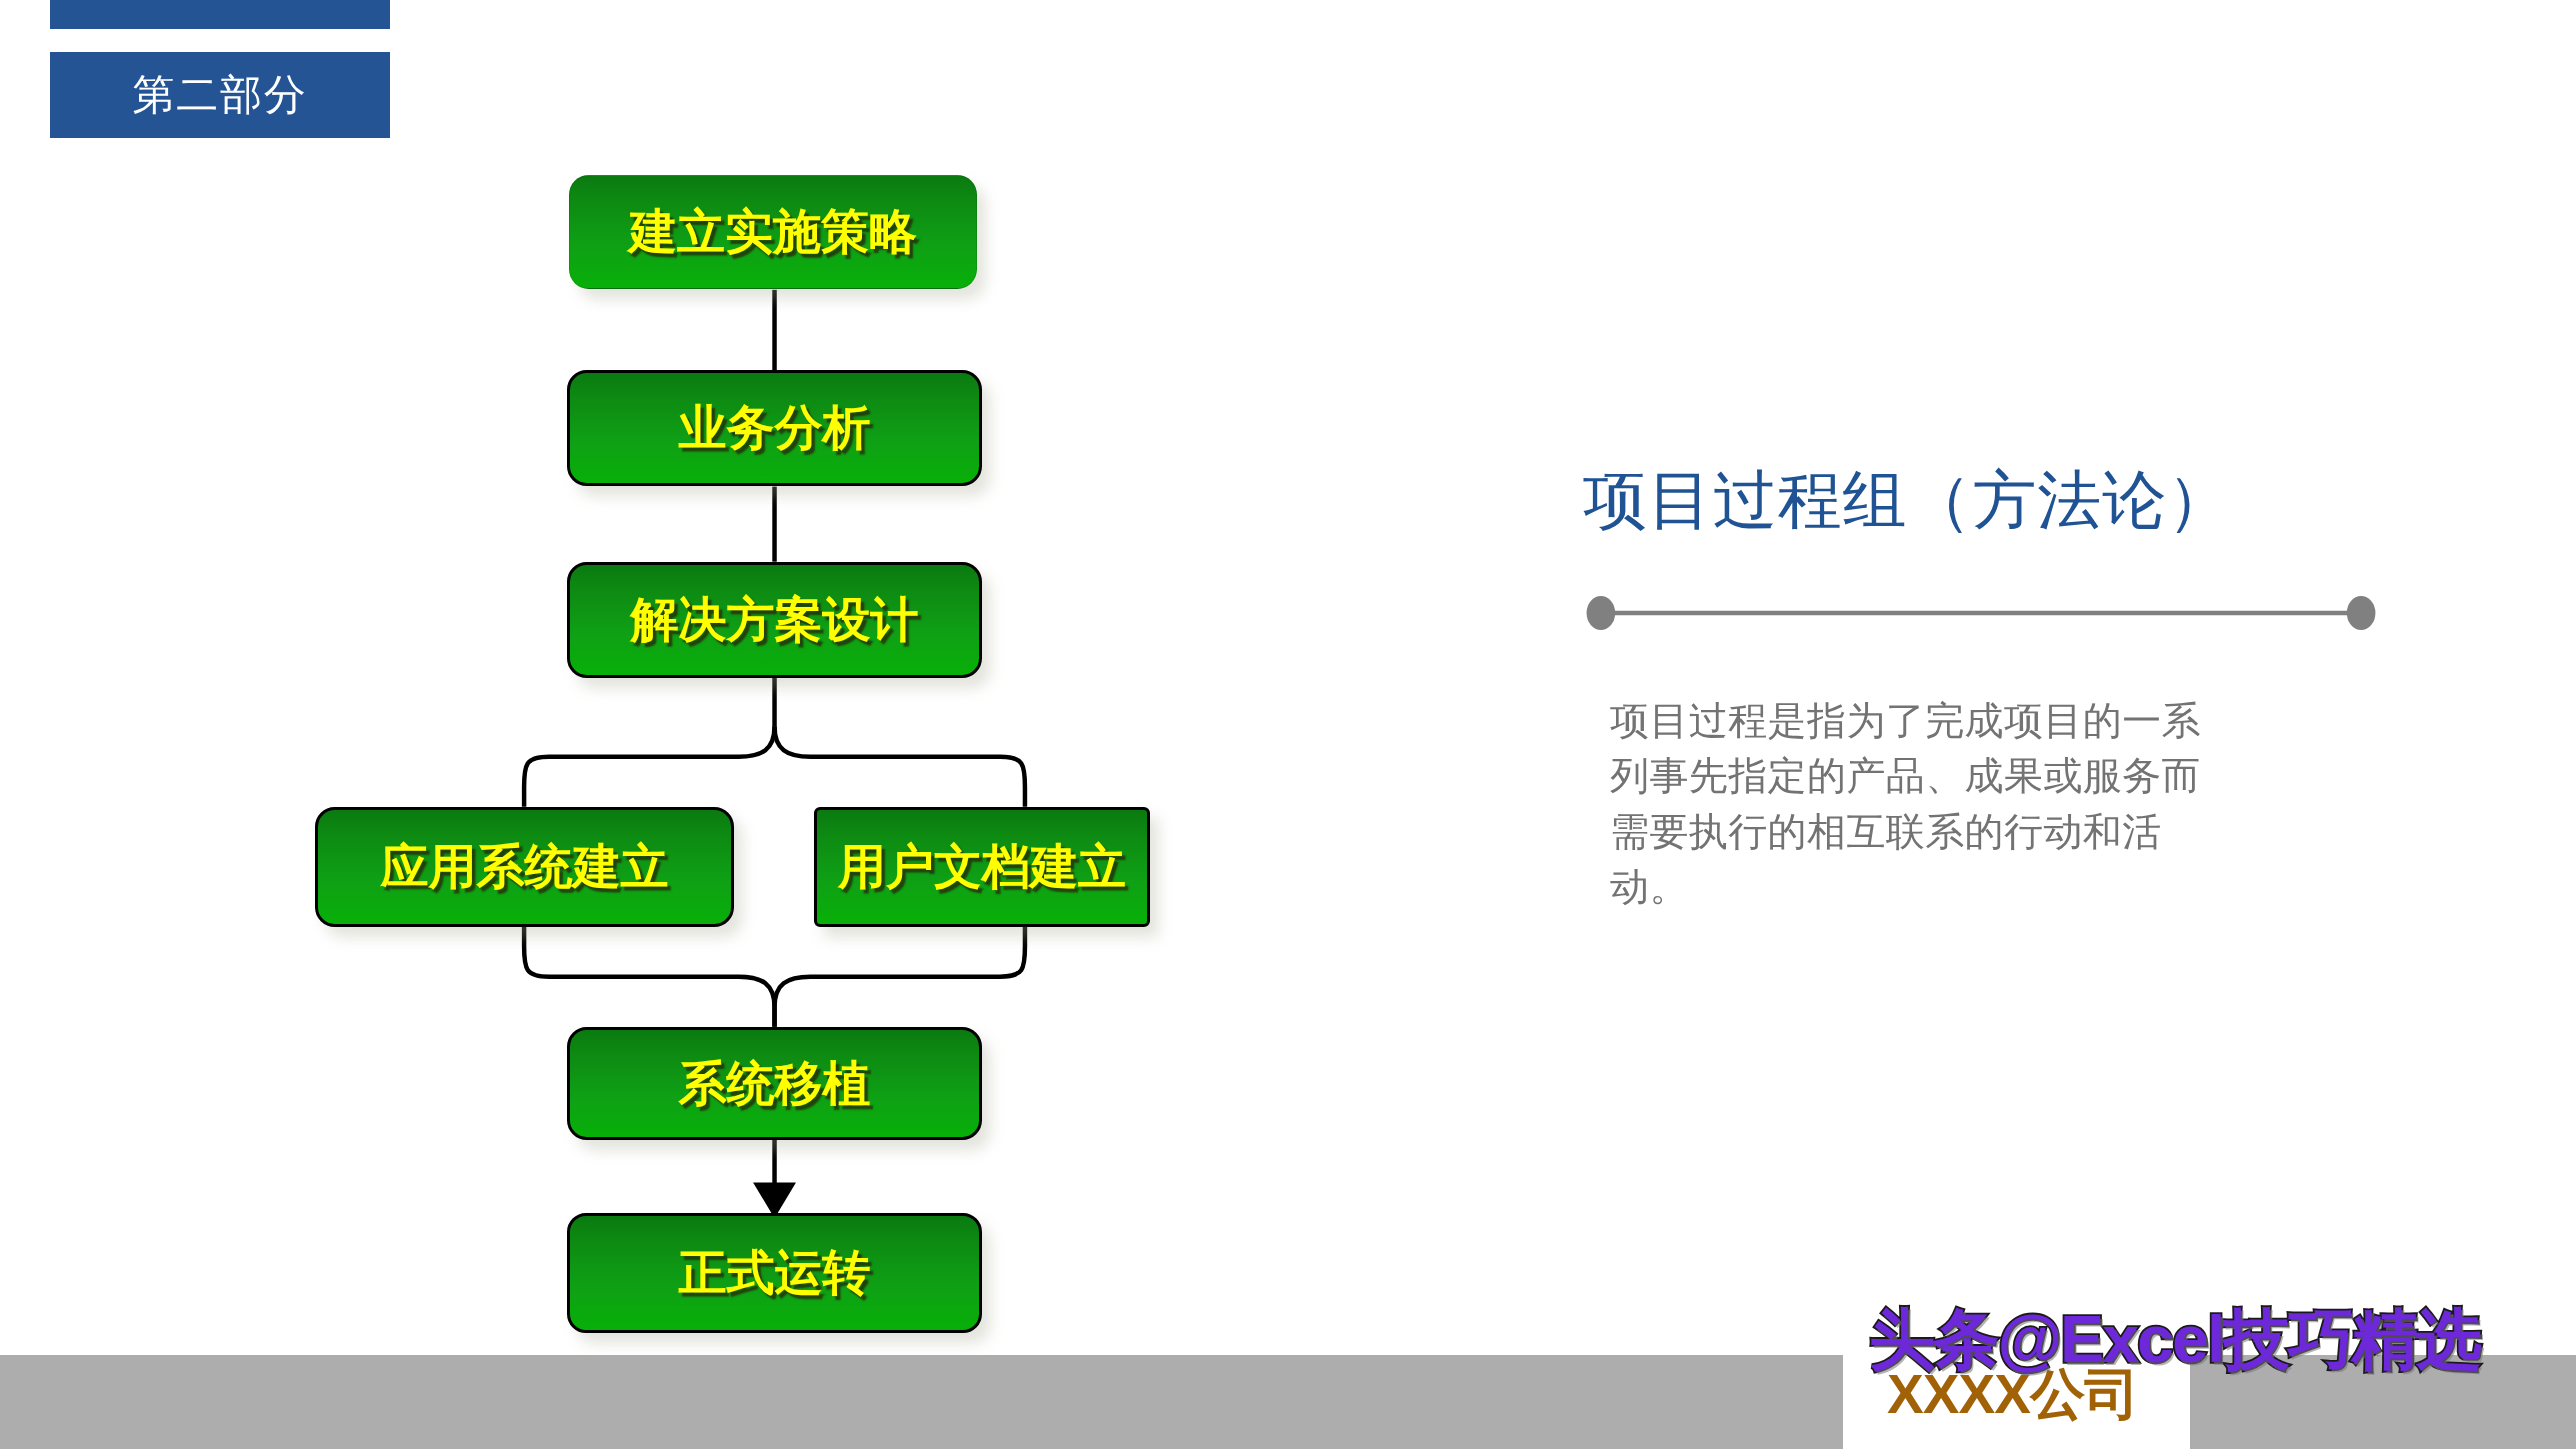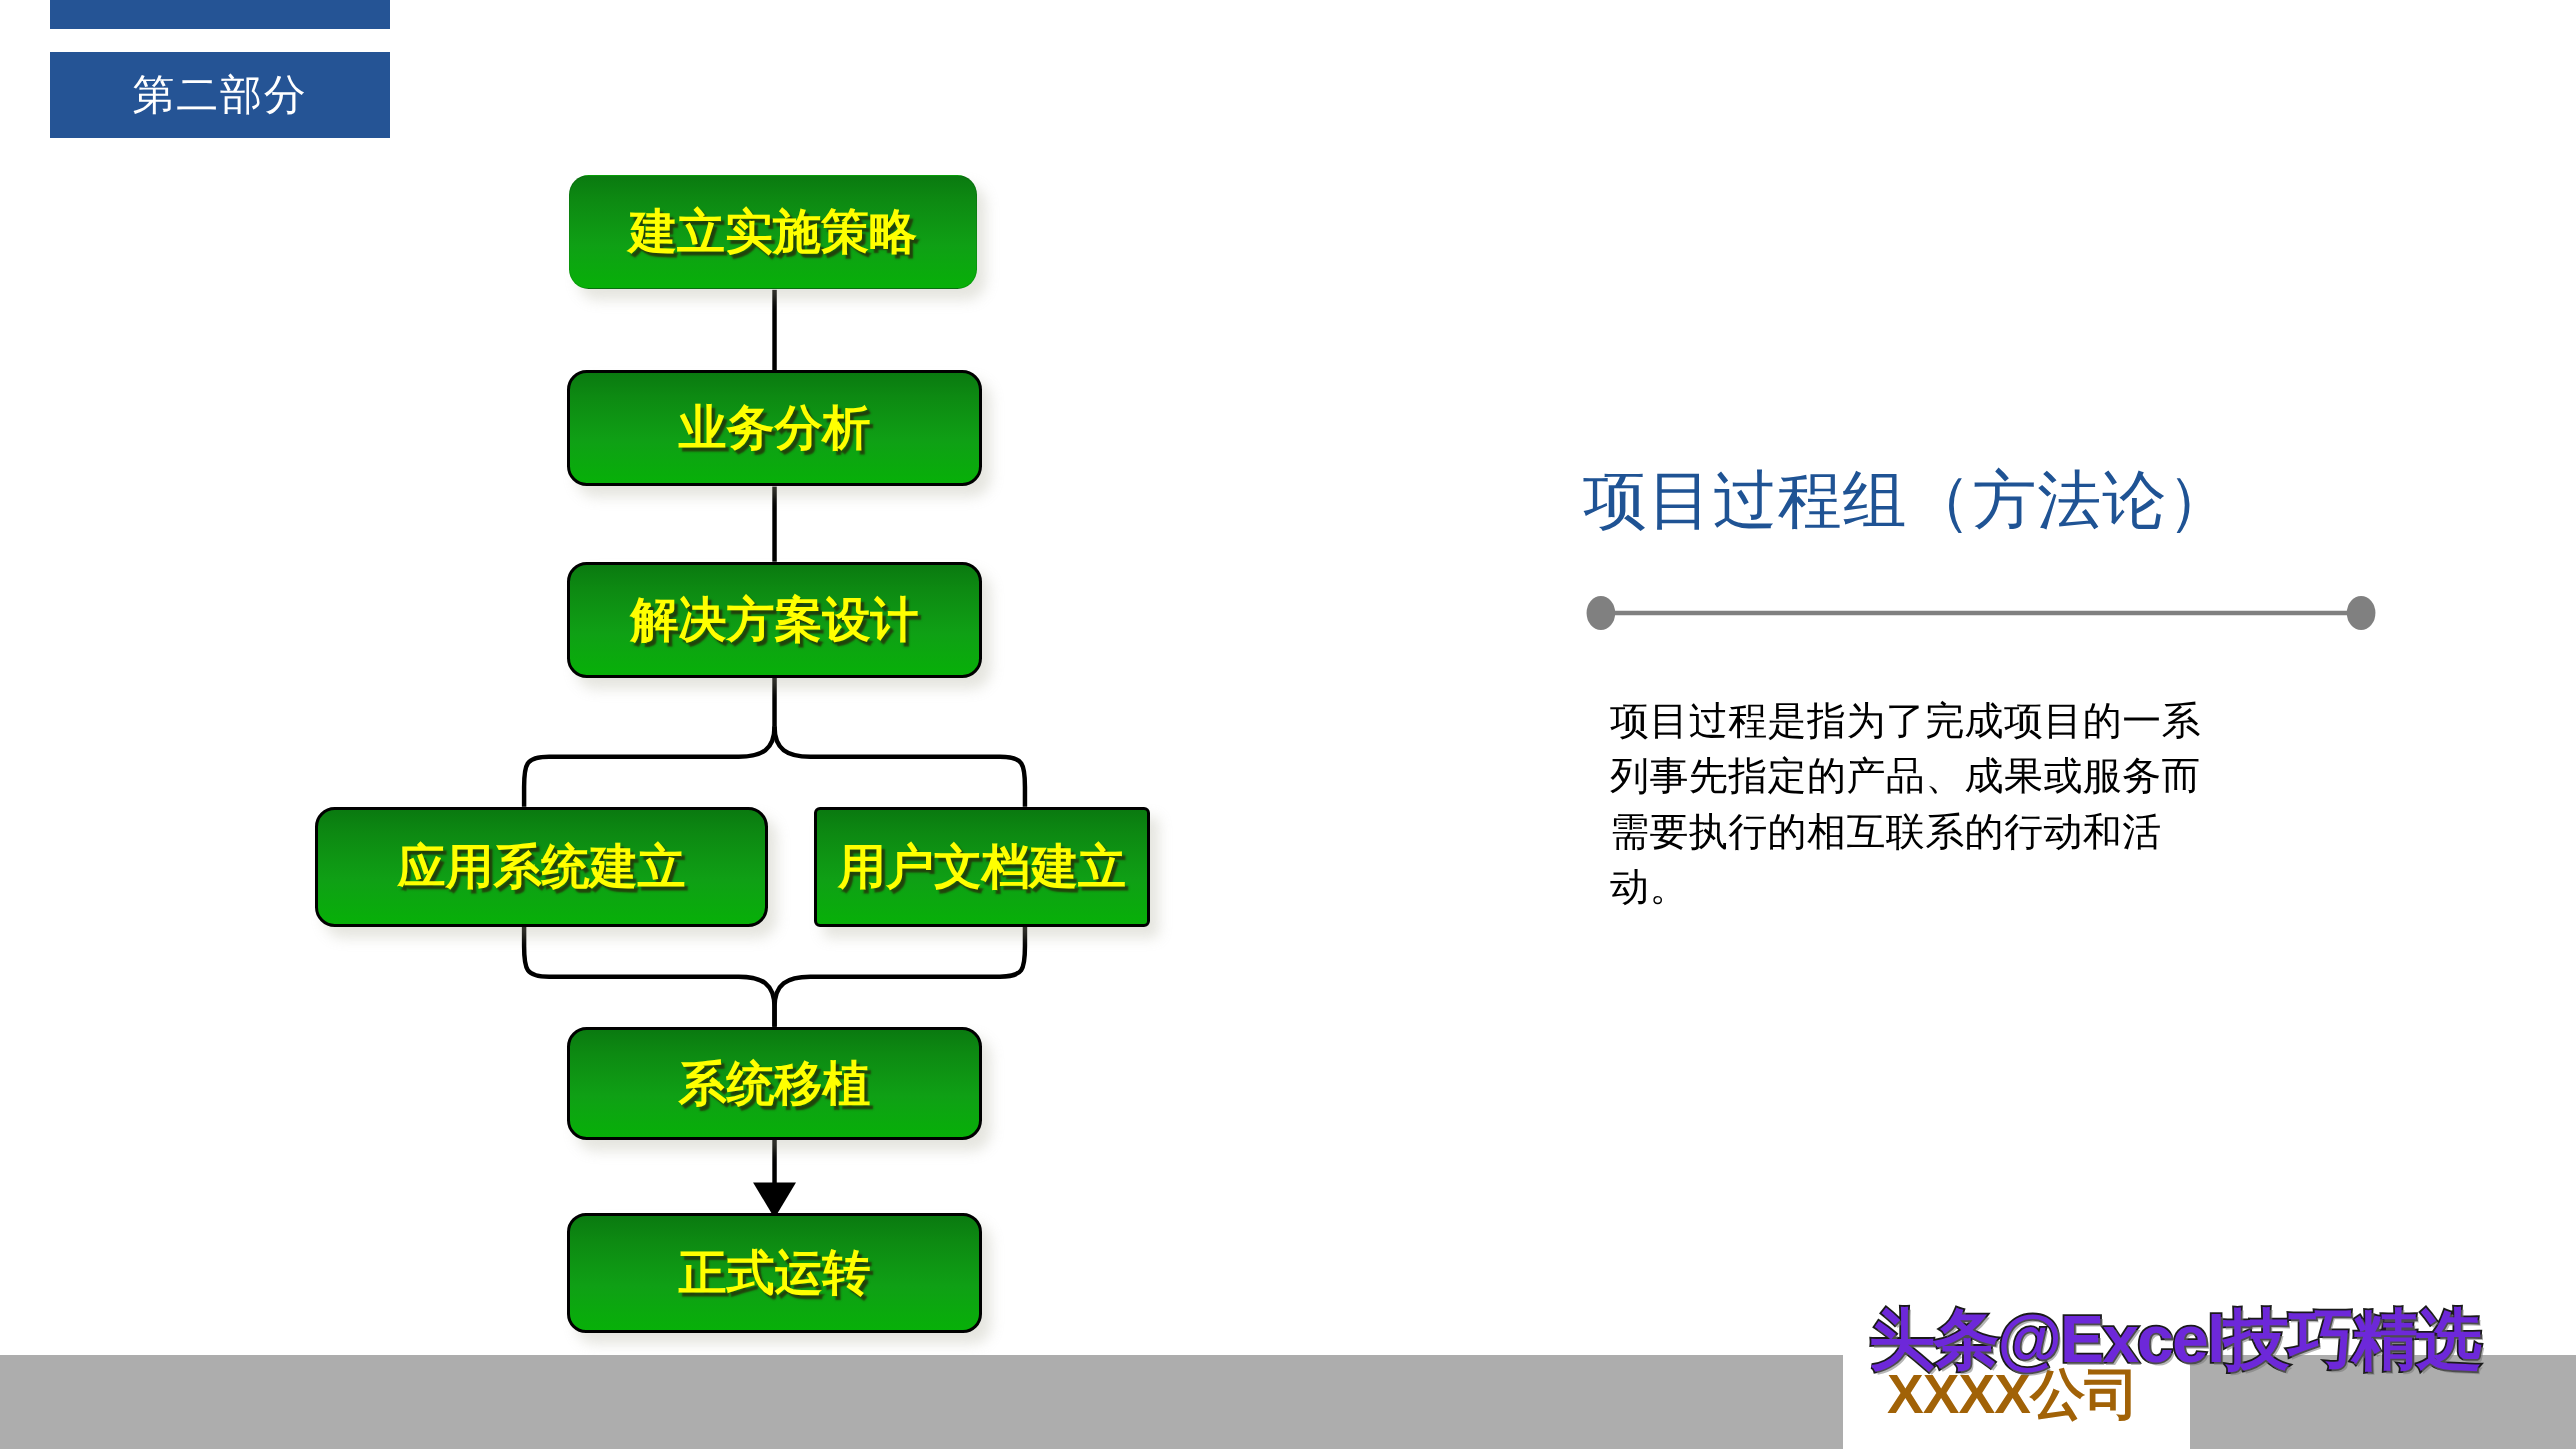--- a/index.html
+++ b/index.html
@@ -83,21 +83,21 @@
     font-size: 48px;
     line-height: 1;
     white-space: nowrap;
     text-shadow: 3.6px 3.6px 1.8px rgba(40,35,10,0.75);
   }
 
   
   #node-0 { left: 569px;  top: 175px;  width: 408px; height: 114px; }
   #node-1 { left: 567px;  top: 370px;  width: 415px; height: 116px; }
   #node-2 { left: 567px;  top: 562px;  width: 415px; height: 116px; }
-  #node-3 { left: 315px;  top: 807px;  width: 453px; height: 120px; }
+  #node-3 { left: 315px;  top: 807px;  width: 419px; height: 120px; }
   #node-4 { left: 814px;  top: 807px;  width: 336px; height: 120px; border-radius: 6px; }
   #node-5 { left: 567px;  top: 1027px; width: 415px; height: 113px; }
   #node-6 { left: 567px;  top: 1213px; width: 415px; height: 120px; border-radius: 19px; }
 
   
   .right-panel {
     position: absolute;
     left: 1583px;
     top: 465px;
     width: 823px;
@@ -116,21 +116,21 @@
     left: 1583px;
     top: 595px;
     width: 796px;
     height: 36px;
   }
   .right-body {
     position: absolute;
     left: 1610px;
     top: 693px;
     width: 626px;
-    color: #000000;
+    color: #737373;
     font-size: 39px;
     font-family: "Liberation Sans", sans-serif;
     line-height: 1.42;
     letter-spacing: 0.4px;
   }
 
   
   .footer-bar-left {
     position: absolute;
     left: 0;

